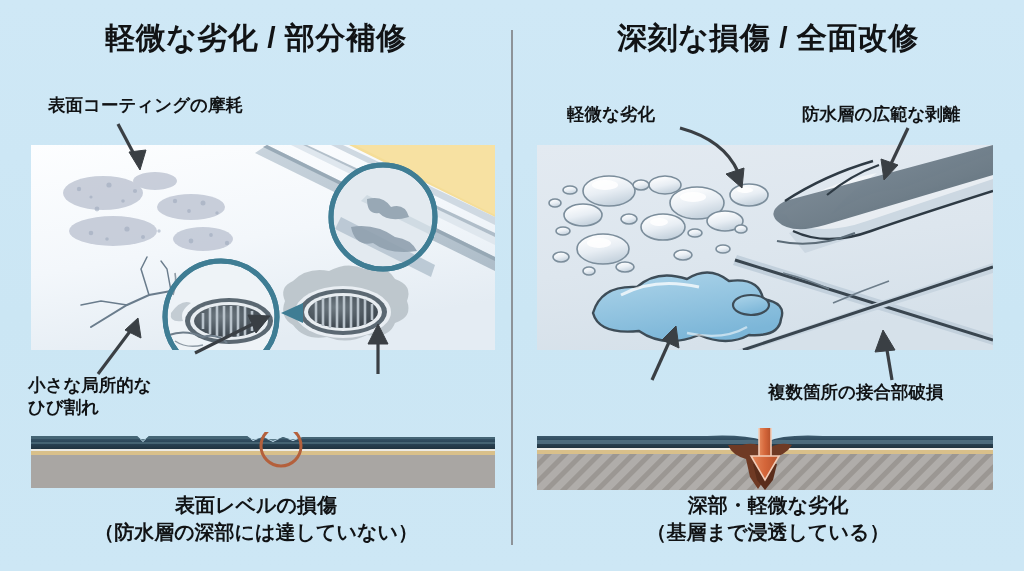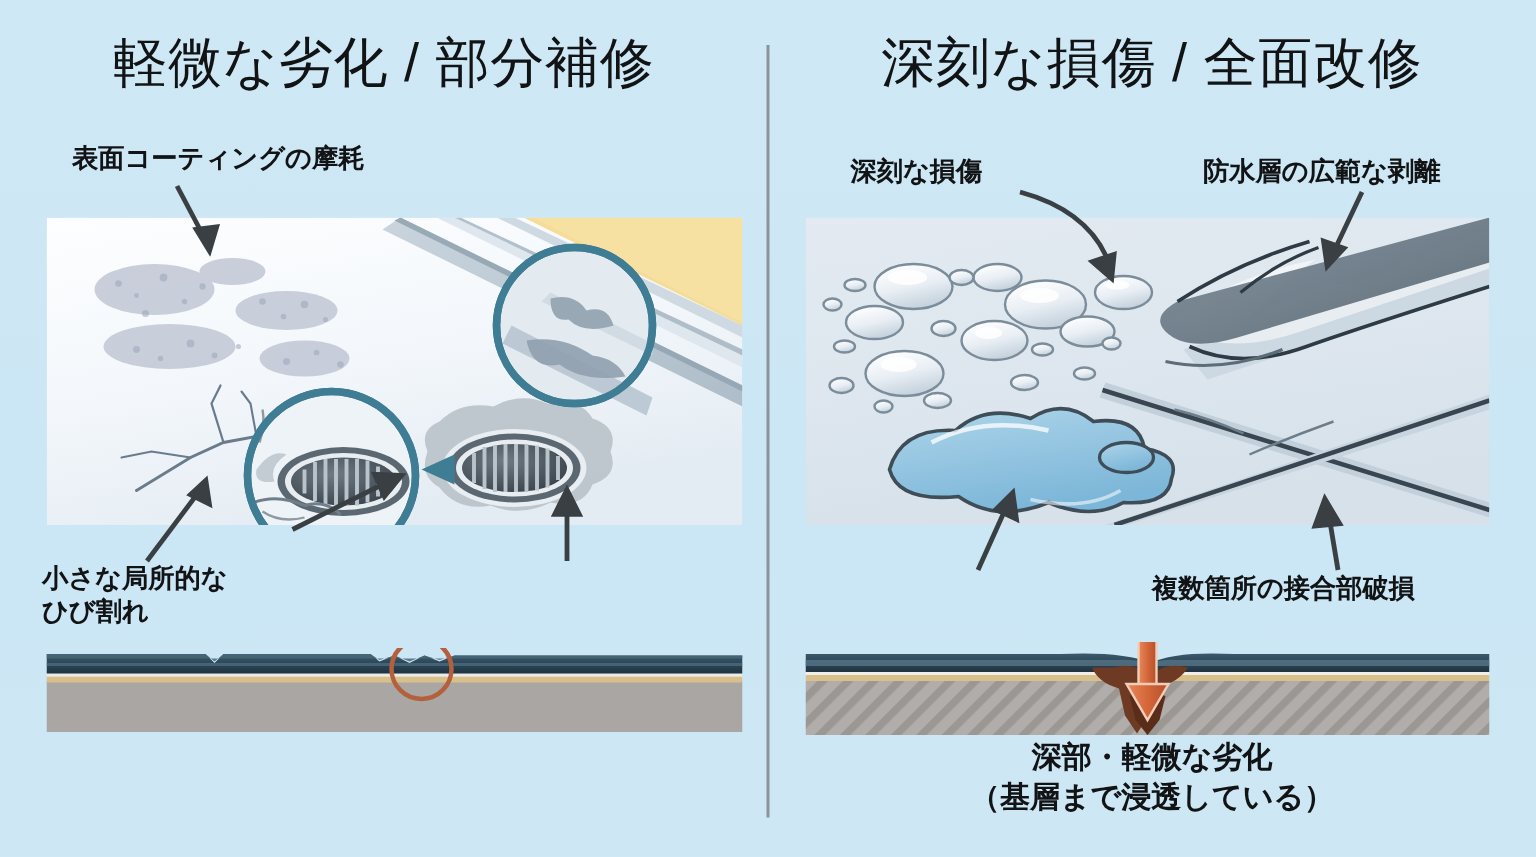--- a/index.html
+++ b/index.html
@@ -29,22 +29,22 @@
     height: 515px;
     background: #8d9399;
   }
 
   
   .title {
     position: absolute;
     top: 18px;
     width: 480px;
     text-align: center;
-    font-size: 36px;
-    font-weight: normal;
+    font-size: 30px;
+    font-weight: bold;
     color: #111315;
     letter-spacing: 0.5px;
     white-space: nowrap;
   }
   .title.left  { left: 16px; }
   .title.right { left: 528px; }
 
   
   .lbl {
     position: absolute;
@@ -334,21 +334,21 @@
       <path d="M372 180 L369 159 L386 165 Z"></path>
 
       <path d="M140 380 L158 340" stroke-width="3.2" fill="none"></path>
       <path d="M164 326 L167 348 L150 340 Z"></path>
 
       <path d="M380 380 L374 344" stroke-width="3.2" fill="none"></path>
       <path d="M371 330 L383 350 L363 352 Z"></path>
     </g>
   </svg>
 
-  <div class="lbl" style="left:567px; top:104px;">深刻な損傷</div>
+  <div class="lbl" style="left:567px; top:104px;">軽微な劣化</div>
   <div class="lbl" style="left:802px; top:104px;">防水層の広範な剥離</div>
   <div class="lbl" style="left:768px; top:382px;">複数箇所の接合部破損</div>
 
   <div id="xsec-left">
     <svg width="464" height="56" viewBox="0 0 464 56">
       <defs>
         <linearGradient id="memL" x1="0" y1="0" x2="0" y2="1">
           <stop offset="0" stop-color="#3c5a6d"></stop>
           <stop offset="0.5" stop-color="#2b4658"></stop>
           <stop offset="1" stop-color="#20333f"></stop>
@@ -400,16 +400,18 @@
       <path d="M205 17 q16 -4 24 6 q10 -10 26 -6 q-6 10 -22 14 l-4 18 l-8 12 l-8 -12 l-4 -18 q-14 -4 -18 -14 Z" fill="#6f3a24"></path>
       <path d="M216 36 q14 -4 24 0 l-4 16 l-8 10 l-8 -10 Z" fill="#5a2d1b"></path>
 
       <g>
         <rect x="222" y="-18" width="12" height="48" fill="url(#arrG)" stroke="#f2cdb8" stroke-width="1.6"></rect>
         <path d="M214 28 L242 28 L228 52 Z" fill="url(#arrG)" stroke="#f2cdb8" stroke-width="1.6"></path>
       </g>
     </svg>
   </div>
 
+  <div class="caption left">表面レベルの損傷
+（防水層の深部には達していない）</div>
   <div class="caption right">深部・軽微な劣化
 （基層まで浸透している）</div>
 
 </div>
 
 </body></html>

